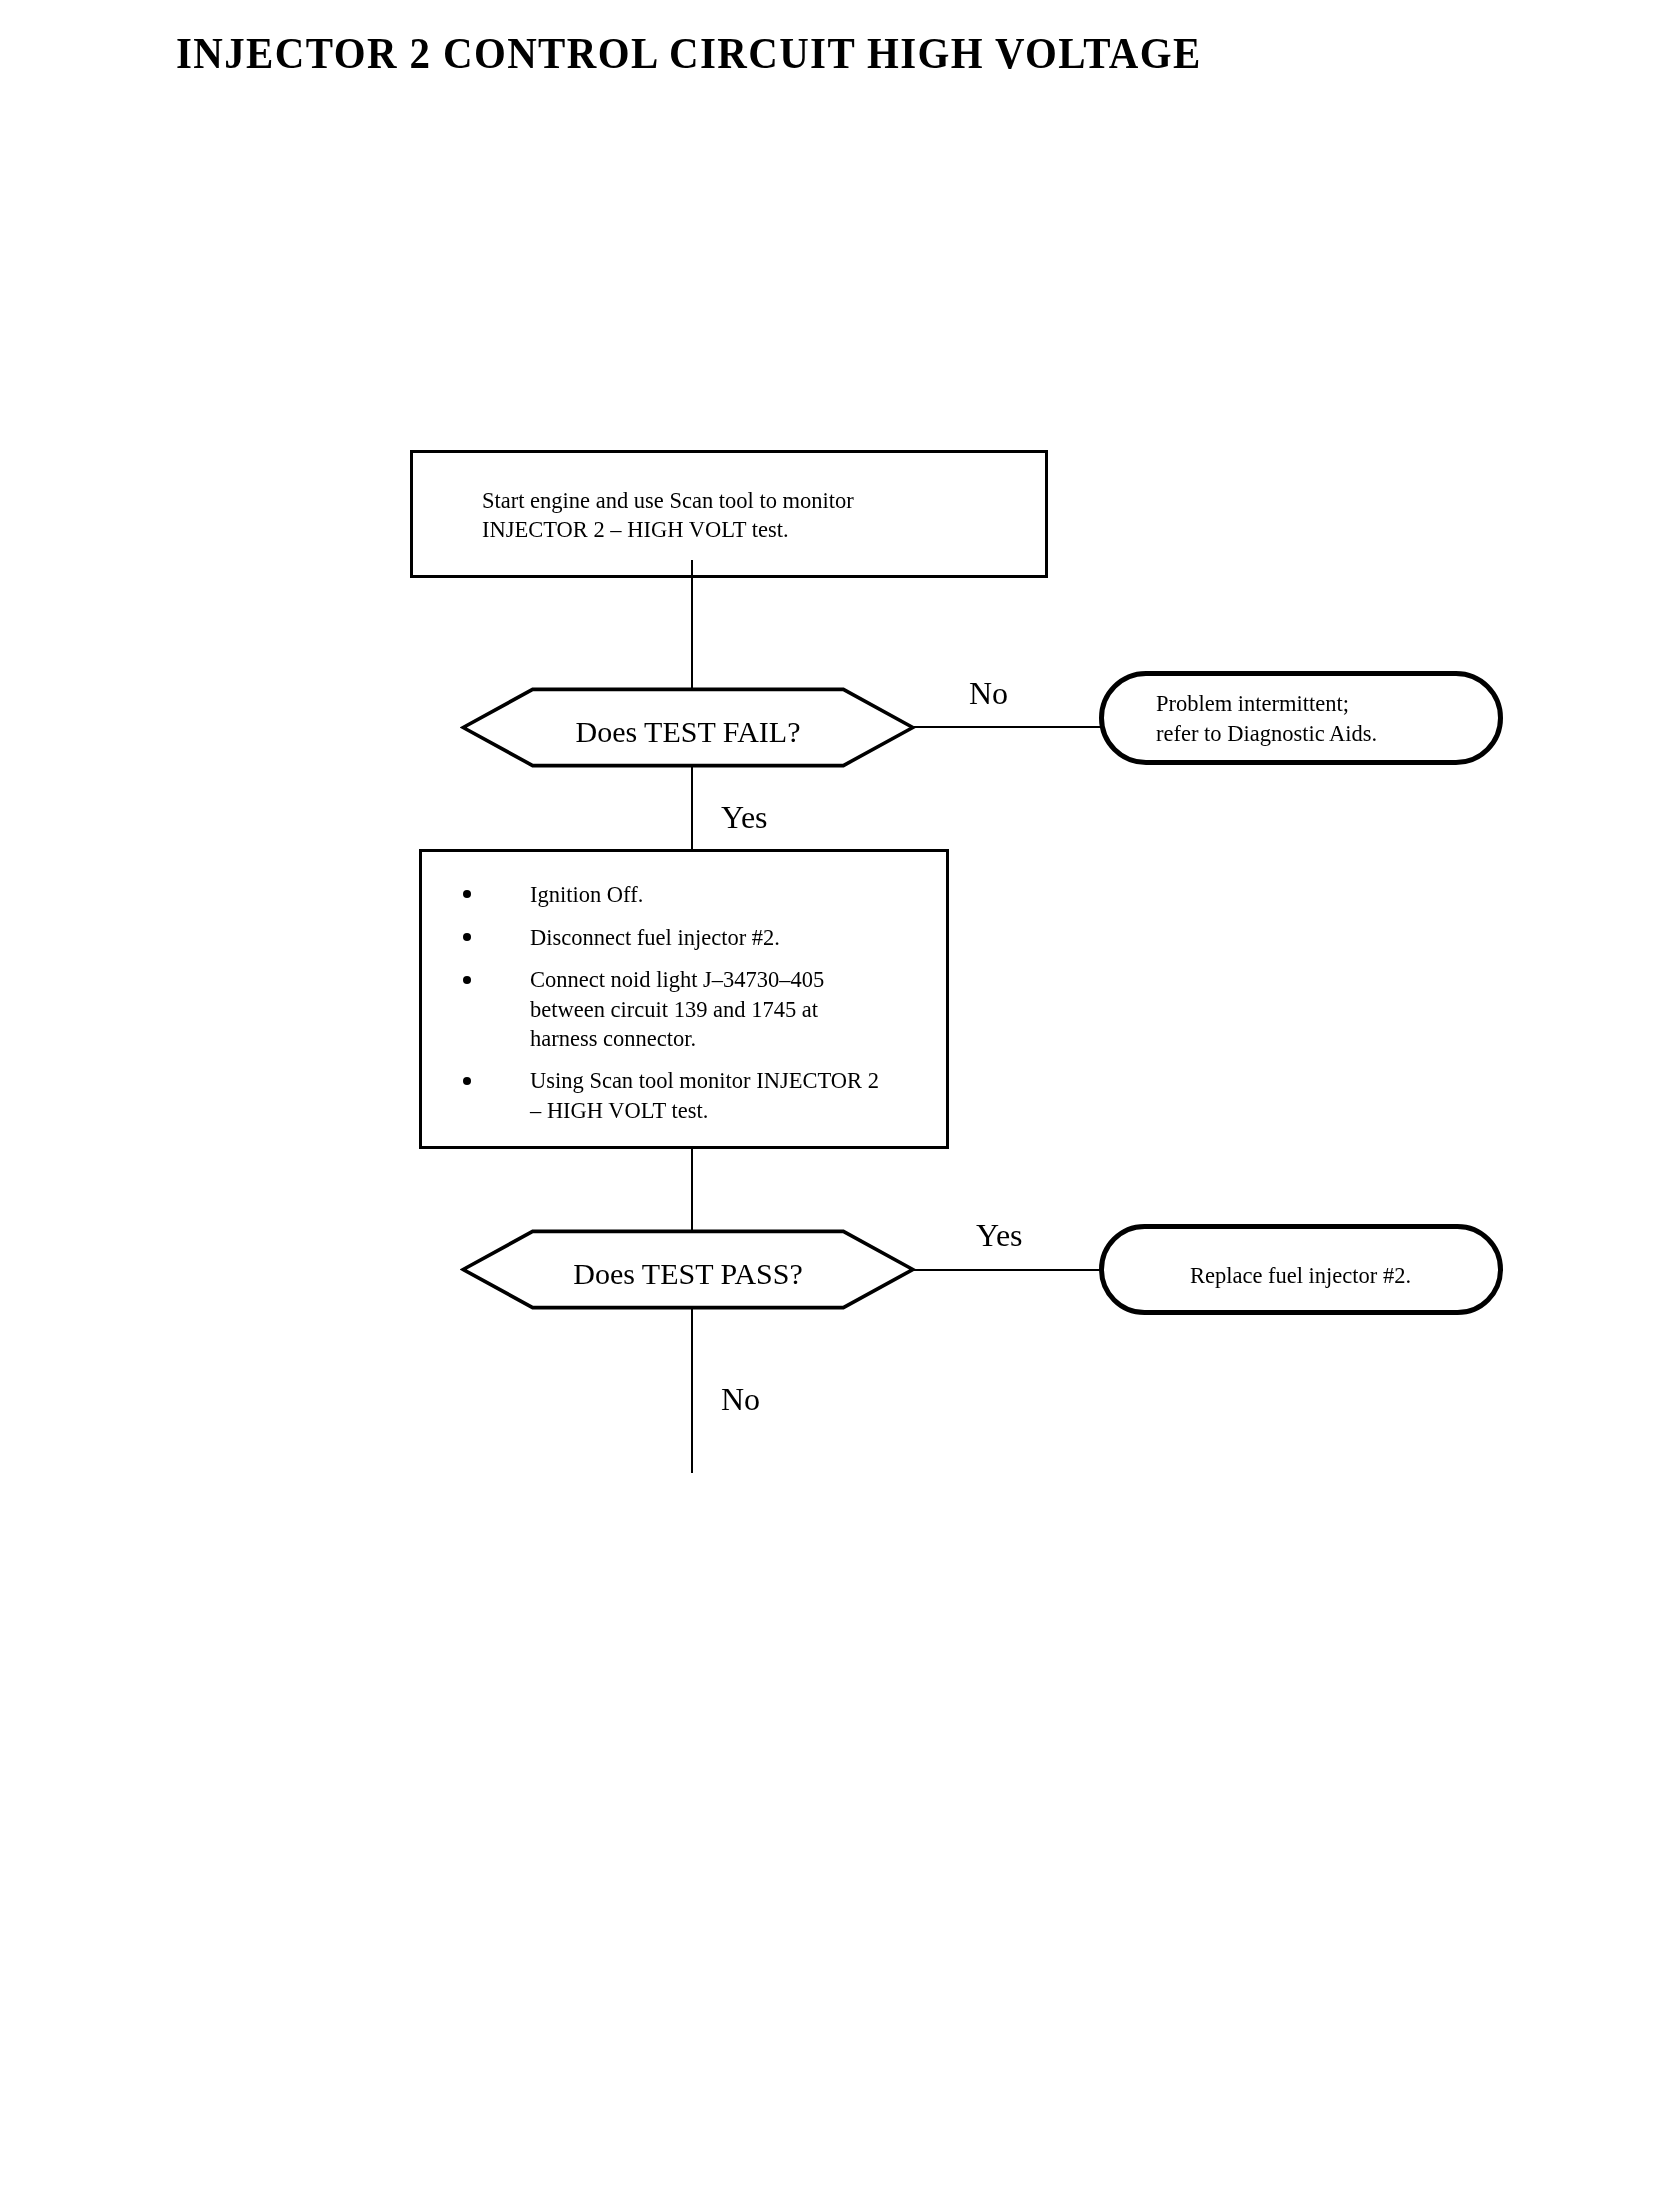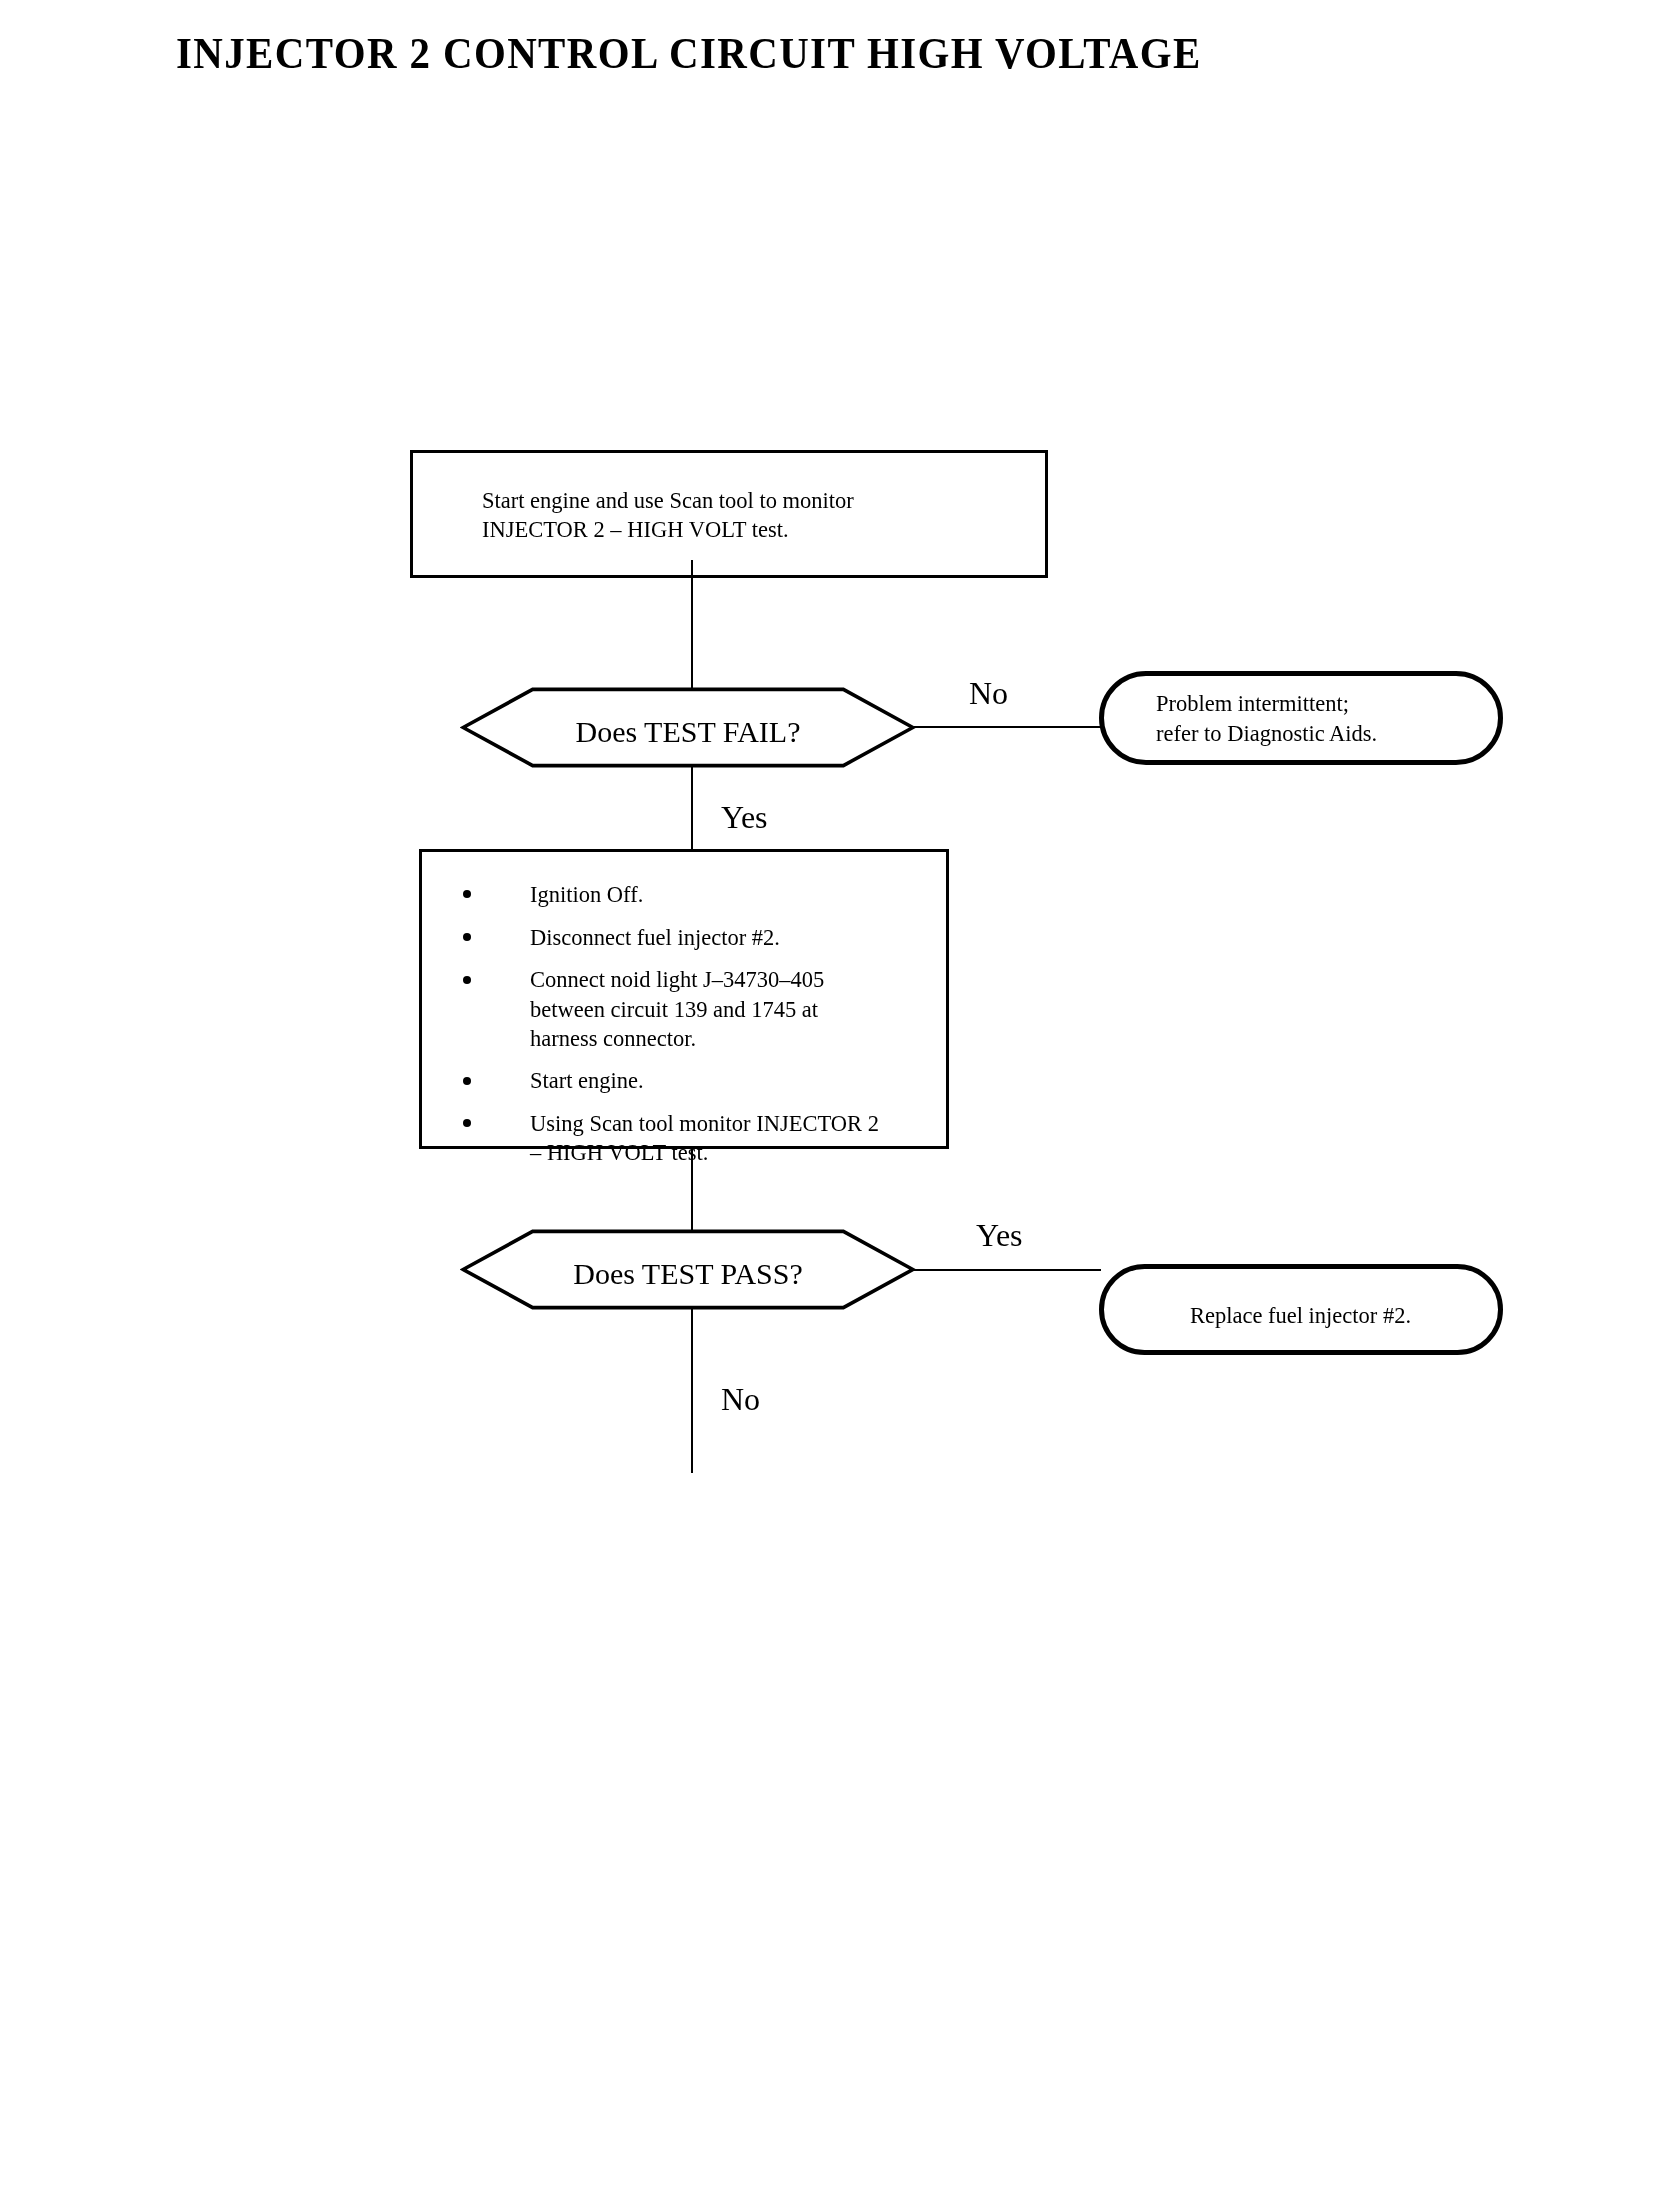--- a/index.html
+++ b/index.html
@@ -180,43 +180,39 @@
         <span class="li-text">Disconnect fuel injector #2.</span>
       </li>
       <li>
         <span class="bullet-dot"></span>
         <span class="li-text">Connect noid light J–34730–405
 between circuit 139 and 1745 at
 harness connector.</span>
       </li>
       <li>
         <span class="bullet-dot"></span>
-        <span class="li-text">Start engine.</span>
-      </li>
-      <li>
-        <span class="bullet-dot"></span>
         <span class="li-text">Using Scan tool monitor INJECTOR 2
 – HIGH VOLT test.</span>
       </li>
     </ul>
   </div>
 
   <div class="conn-v" style="left:691px; top:1149px; height:83px;"></div>
 
   <div class="decision" style="left:460px; top:1229px; width:456px; height:81px;">
     <svg width="456" height="81" viewBox="0 0 750 134">
       <polygon points="3,67 118,4 632,4 747,67 632,130 118,130" fill="#ffffff" stroke="#000000" stroke-width="6" stroke-linejoin="miter"></polygon>
     </svg>
     <div class="dec-label" style="top:30px;">Does TEST PASS?</div>
   </div>
 
   <div class="conn-h" style="left:914px; top:1269px; width:187px;"></div>
   <div class="branch-label" style="left:976px; top:1219px;">Yes</div>
 
-  <div class="capsule" style="left:1099px; top:1224px; width:404px; height:91px; border-radius:46px;margin-top:40px;">
+  <div class="capsule" style="left:1099px; top:1224px; width:404px; height:91px; border-radius:46px;">
     <div class="node-text" style="left:0px; top:32px; width:393px; text-align:center;">Replace fuel injector #2.</div>
   </div>
 
   <div class="conn-v" style="left:691px; top:1308px; height:165px;"></div>
   <div class="branch-label" style="left:721px; top:1383px;">No</div>
 
 
 </div>
 
 

